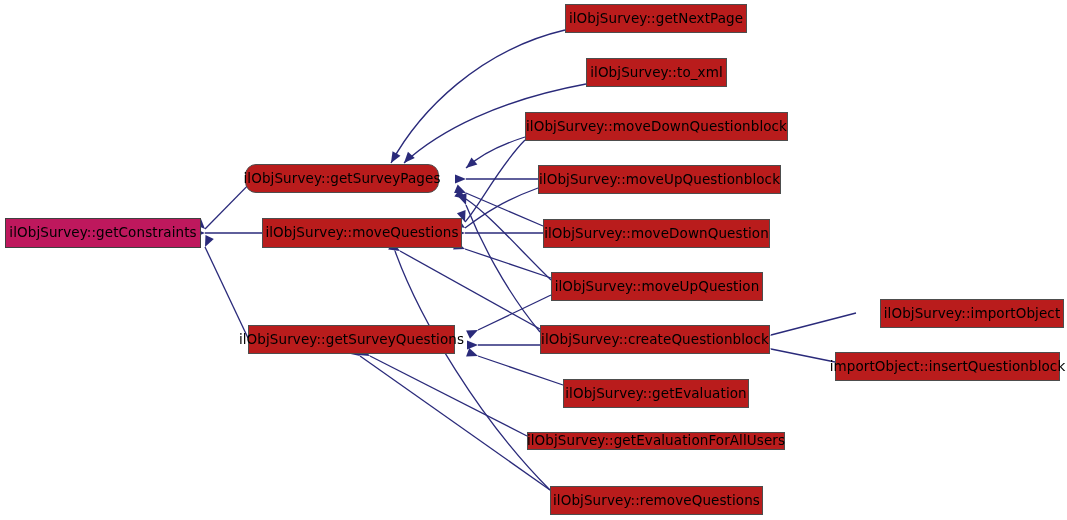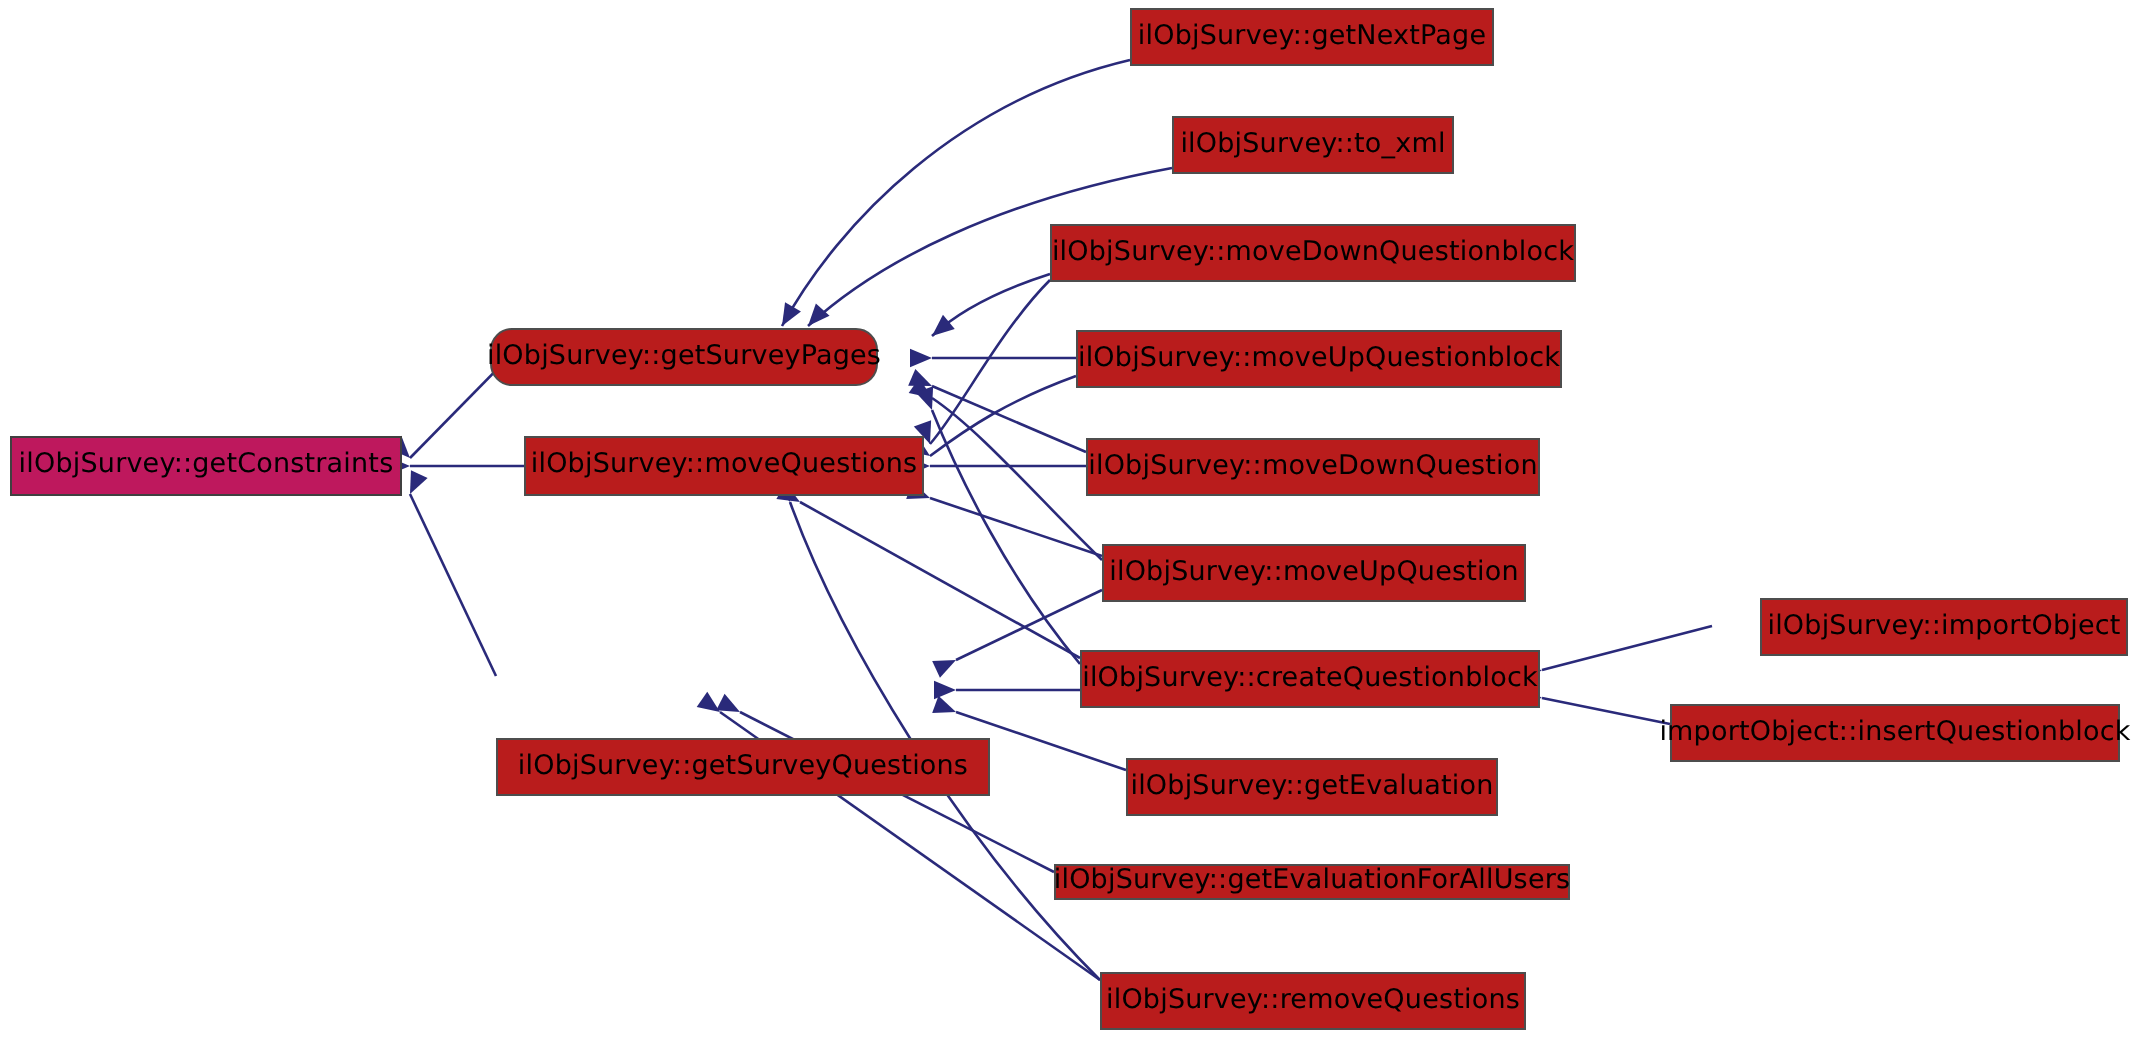--- a/index.html
+++ b/index.html
@@ -149,21 +149,21 @@
   <div id="nodes-layer">
       <div class="node highlight" style="left: 5px; top: 218px; width: 196px; height: 30px;">
         <span class="label">ilObjSurvey::getConstraints</span>
       </div>
       <div class="node" style="left: 245px; top: 164px; width: 194px; height: 29px; border-radius: 11px;">
         <span class="label">ilObjSurvey::getSurveyPages</span>
       </div>
       <div class="node" style="left: 262px; top: 218px; width: 200px; height: 30px;">
         <span class="label">ilObjSurvey::moveQuestions</span>
       </div>
-      <div class="node" style="left: 248px; top: 325px; width: 247px; height: 29px; margin-top: 44px;">
+      <div class="node" style="left: 248px; top: 325px; width: 207px; height: 29px;">
         <span class="label">ilObjSurvey::getSurveyQuestions</span>
       </div>
       <div class="node" style="left: 565px; top: 4px; width: 182px; height: 29px;">
         <span class="label">ilObjSurvey::getNextPage</span>
       </div>
       <div class="node" style="left: 586px; top: 58px; width: 141px; height: 29px;">
         <span class="label">ilObjSurvey::to_xml</span>
       </div>
       <div class="node" style="left: 525px; top: 112px; width: 263px; height: 29px;">
         <span class="label">ilObjSurvey::moveDownQuestionblock</span>

